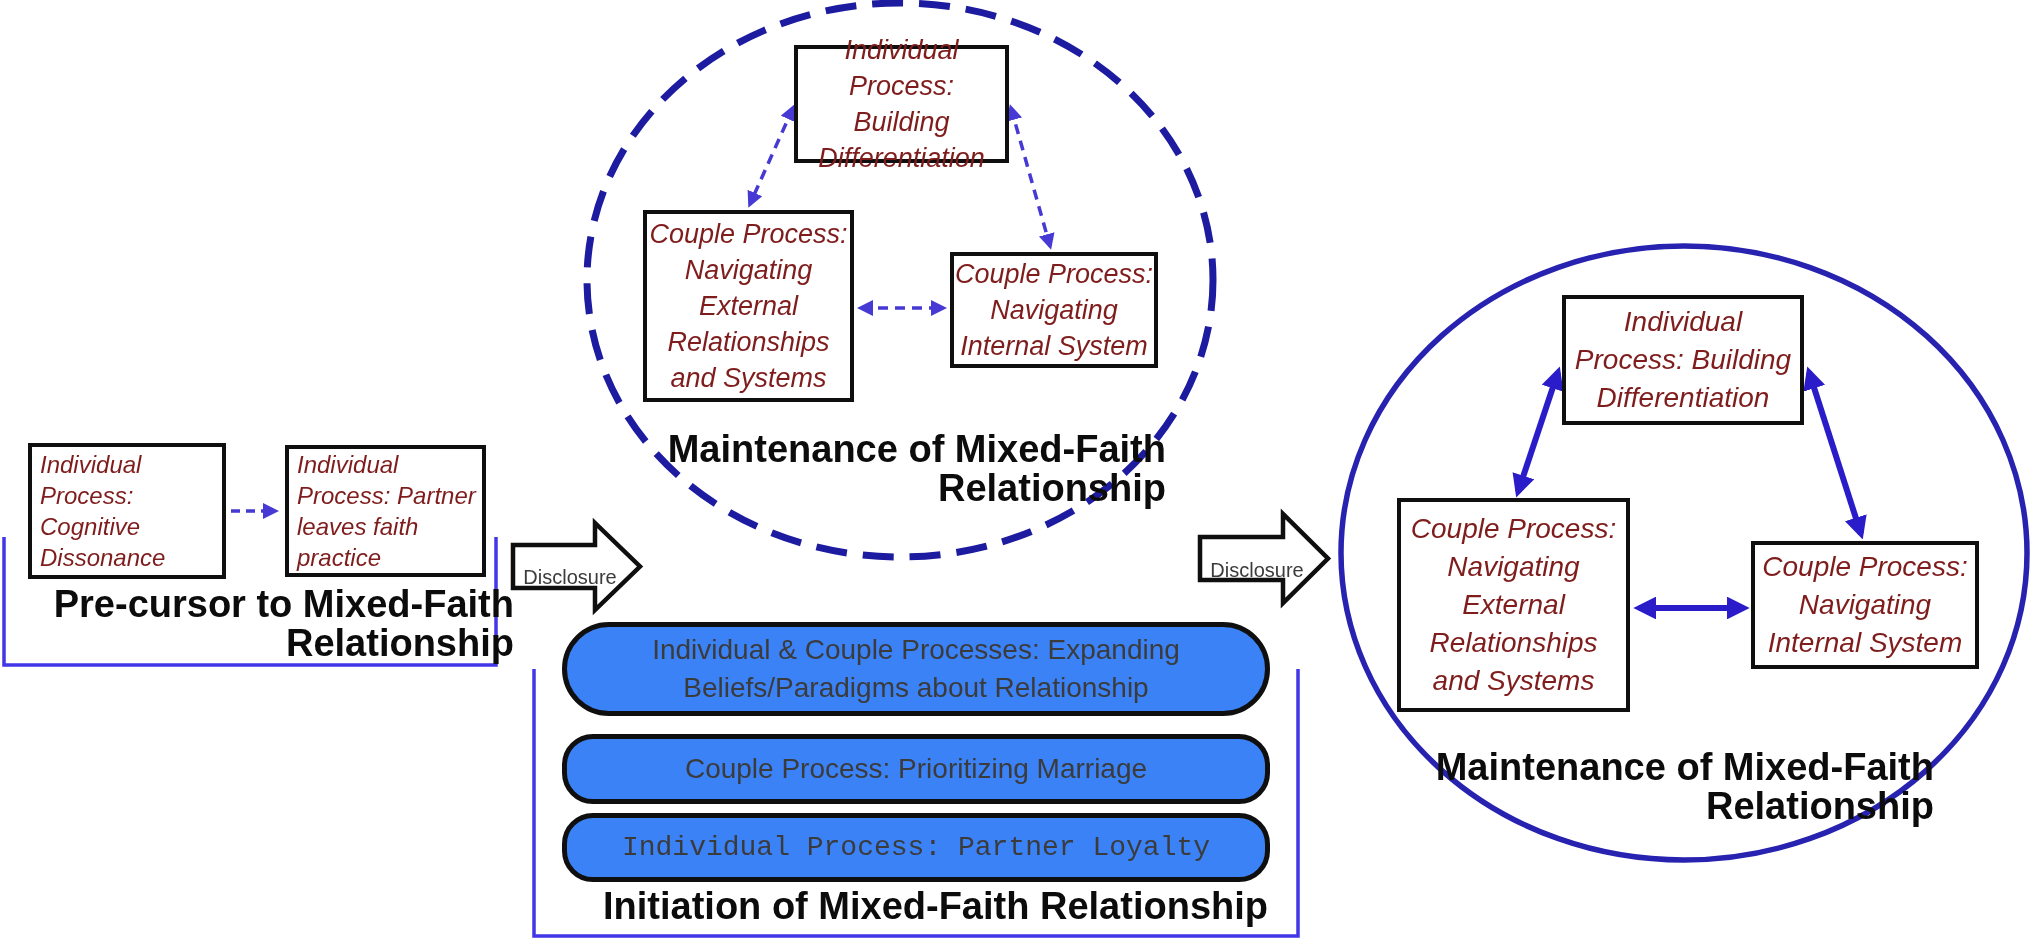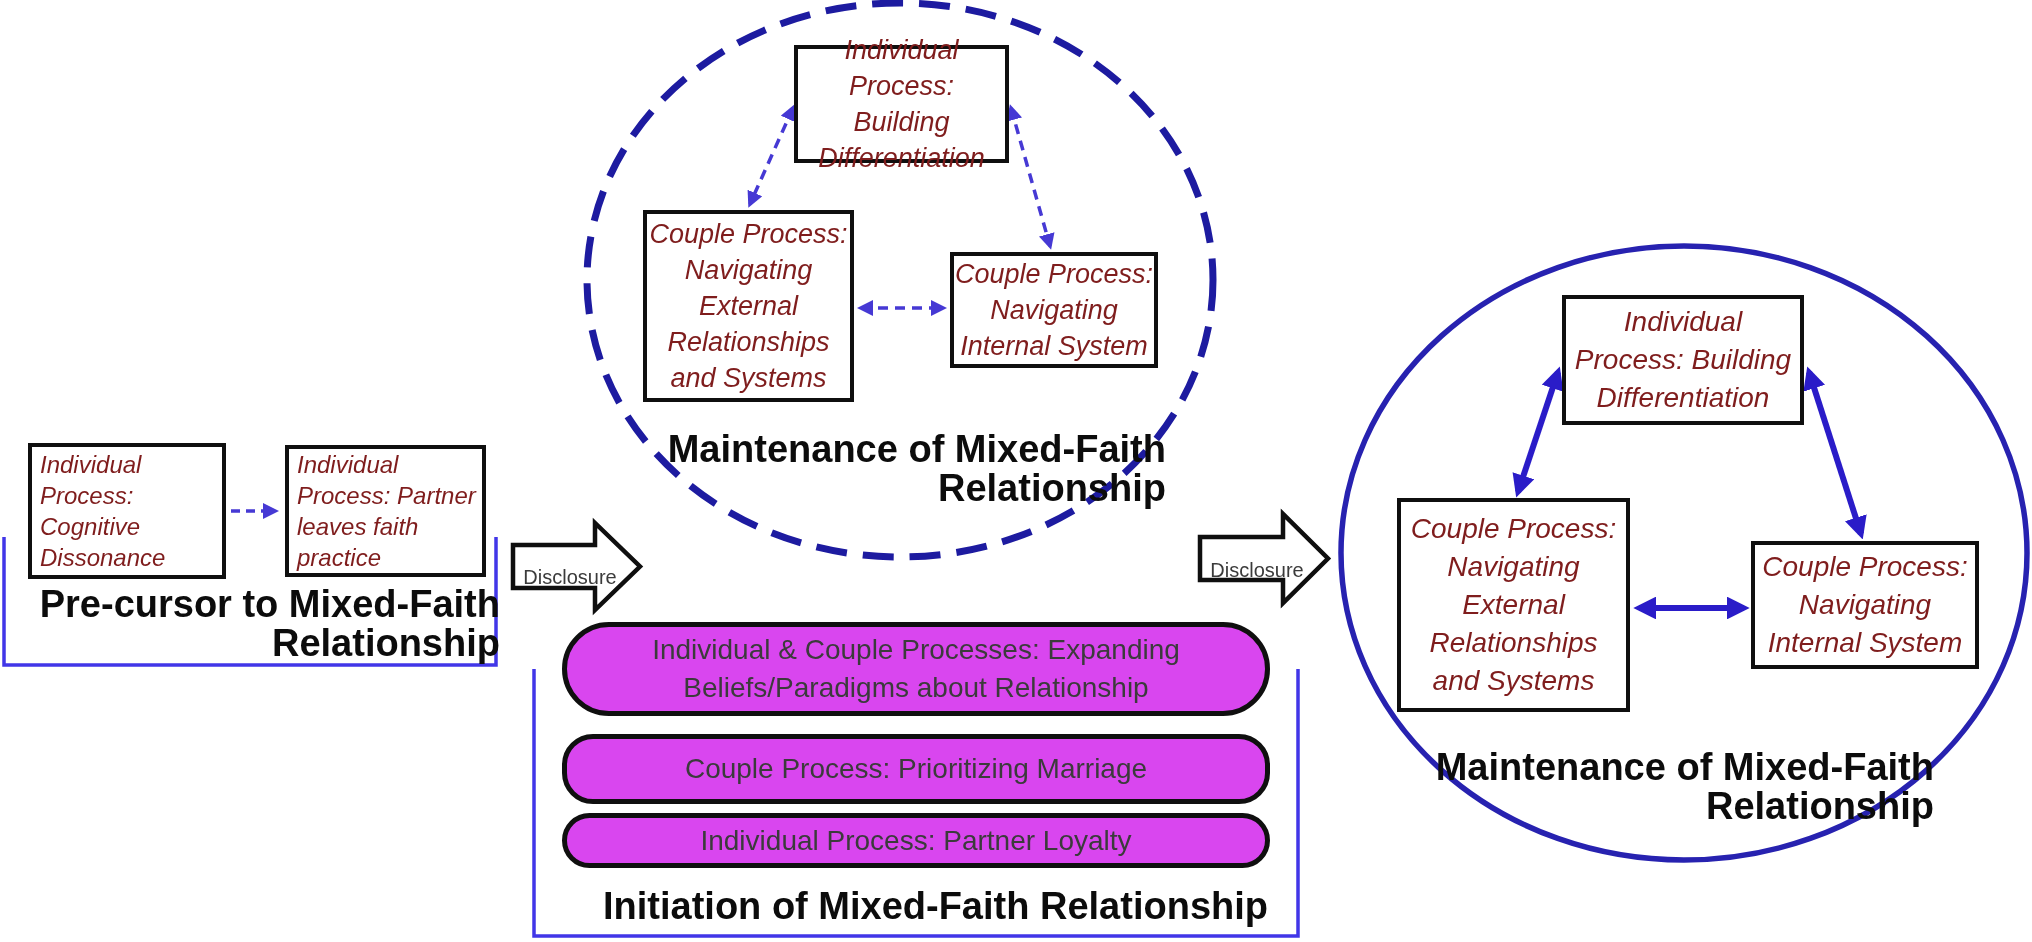--- a/index.html
+++ b/index.html
@@ -18,21 +18,21 @@
     color:#7f1d1d;
     display:flex;align-items:center;justify-content:center;
     text-align:center;
     white-space:pre-line;
     box-sizing:border-box;
     font-style:italic;
   }
   .box.left-align{justify-content:flex-start;text-align:left;padding-left:8px;align-items:center;}
   .pill{
     position:absolute;
-    background:#d946ef;
+    background:#3b82f6;
     border:5px solid #0f0f0f;
     color:#3b3b3b;
     display:flex;align-items:center;justify-content:center;
     text-align:center;
     white-space:pre-line;
     box-sizing:border-box;
     font-size:28px;line-height:38px;
   }
   .seclabel{
     position:absolute;
@@ -94,21 +94,21 @@
   <div class="box left-align small-text" style="left:28px;top:443px;width:198px;height:136px;">Individual
 Process:
 Cognitive
 Dissonance</div>
 
   <div class="box left-align small-text" style="left:285px;top:445px;width:201px;height:132px;">Individual
 Process: Partner
 leaves faith
 practice</div>
 
-  <div class="seclabel" style="left:0px;top:585px;width:500px;">Pre-cursor to Mixed-Faith
+  <div class="seclabel" style="left:14px;top:585px;width:500px;">Pre-cursor to Mixed-Faith
 Relationship</div>
 
   <div class="disclosure-text" style="left:514px;top:553px;width:112px;">Disclosure</div>
 
   <div class="box mid-text" style="left:794px;top:45px;width:215px;height:118px;">Individual
 Process: Building
 Differentiation</div>
 
   <div class="box mid-text" style="left:643px;top:210px;width:211px;height:192px;">Couple Process:
 Navigating
@@ -121,21 +121,21 @@
 Internal System</div>
 
   <div class="seclabel" style="left:666px;top:430px;width:500px;">Maintenance of Mixed-Faith
 Relationship</div>
 
   <div class="pill" style="left:562px;top:622px;width:708px;height:94px;border-radius:47px;">Individual &amp; Couple Processes: Expanding
 Beliefs/Paradigms about Relationship</div>
 
   <div class="pill" style="left:562px;top:734px;width:708px;height:70px;border-radius:31px;">Couple Process: Prioritizing Marriage</div>
 
-  <div class="pill" style="left:562px;top:813px;width:708px;height:55px;border-radius:31px;">Individual Process: Partner Loyalty</div>
+  <div class="pill" style="left:562px;top:813px;width:708px;height:69px;border-radius:31px;font-family:Liberation Mono, monospace;">Individual Process: Partner Loyalty</div>
 
   <div class="seclabel" style="left:564px;top:887px;width:704px;">Initiation of Mixed-Faith Relationship</div>
 
   <div class="disclosure-text" style="left:1201px;top:546px;width:112px;">Disclosure</div>
 
   <div class="box big-text" style="left:1562px;top:295px;width:242px;height:130px;">Individual
 Process: Building
 Differentiation</div>
 
   <div class="box big-text" style="left:1397px;top:498px;width:233px;height:214px;">Couple Process:

